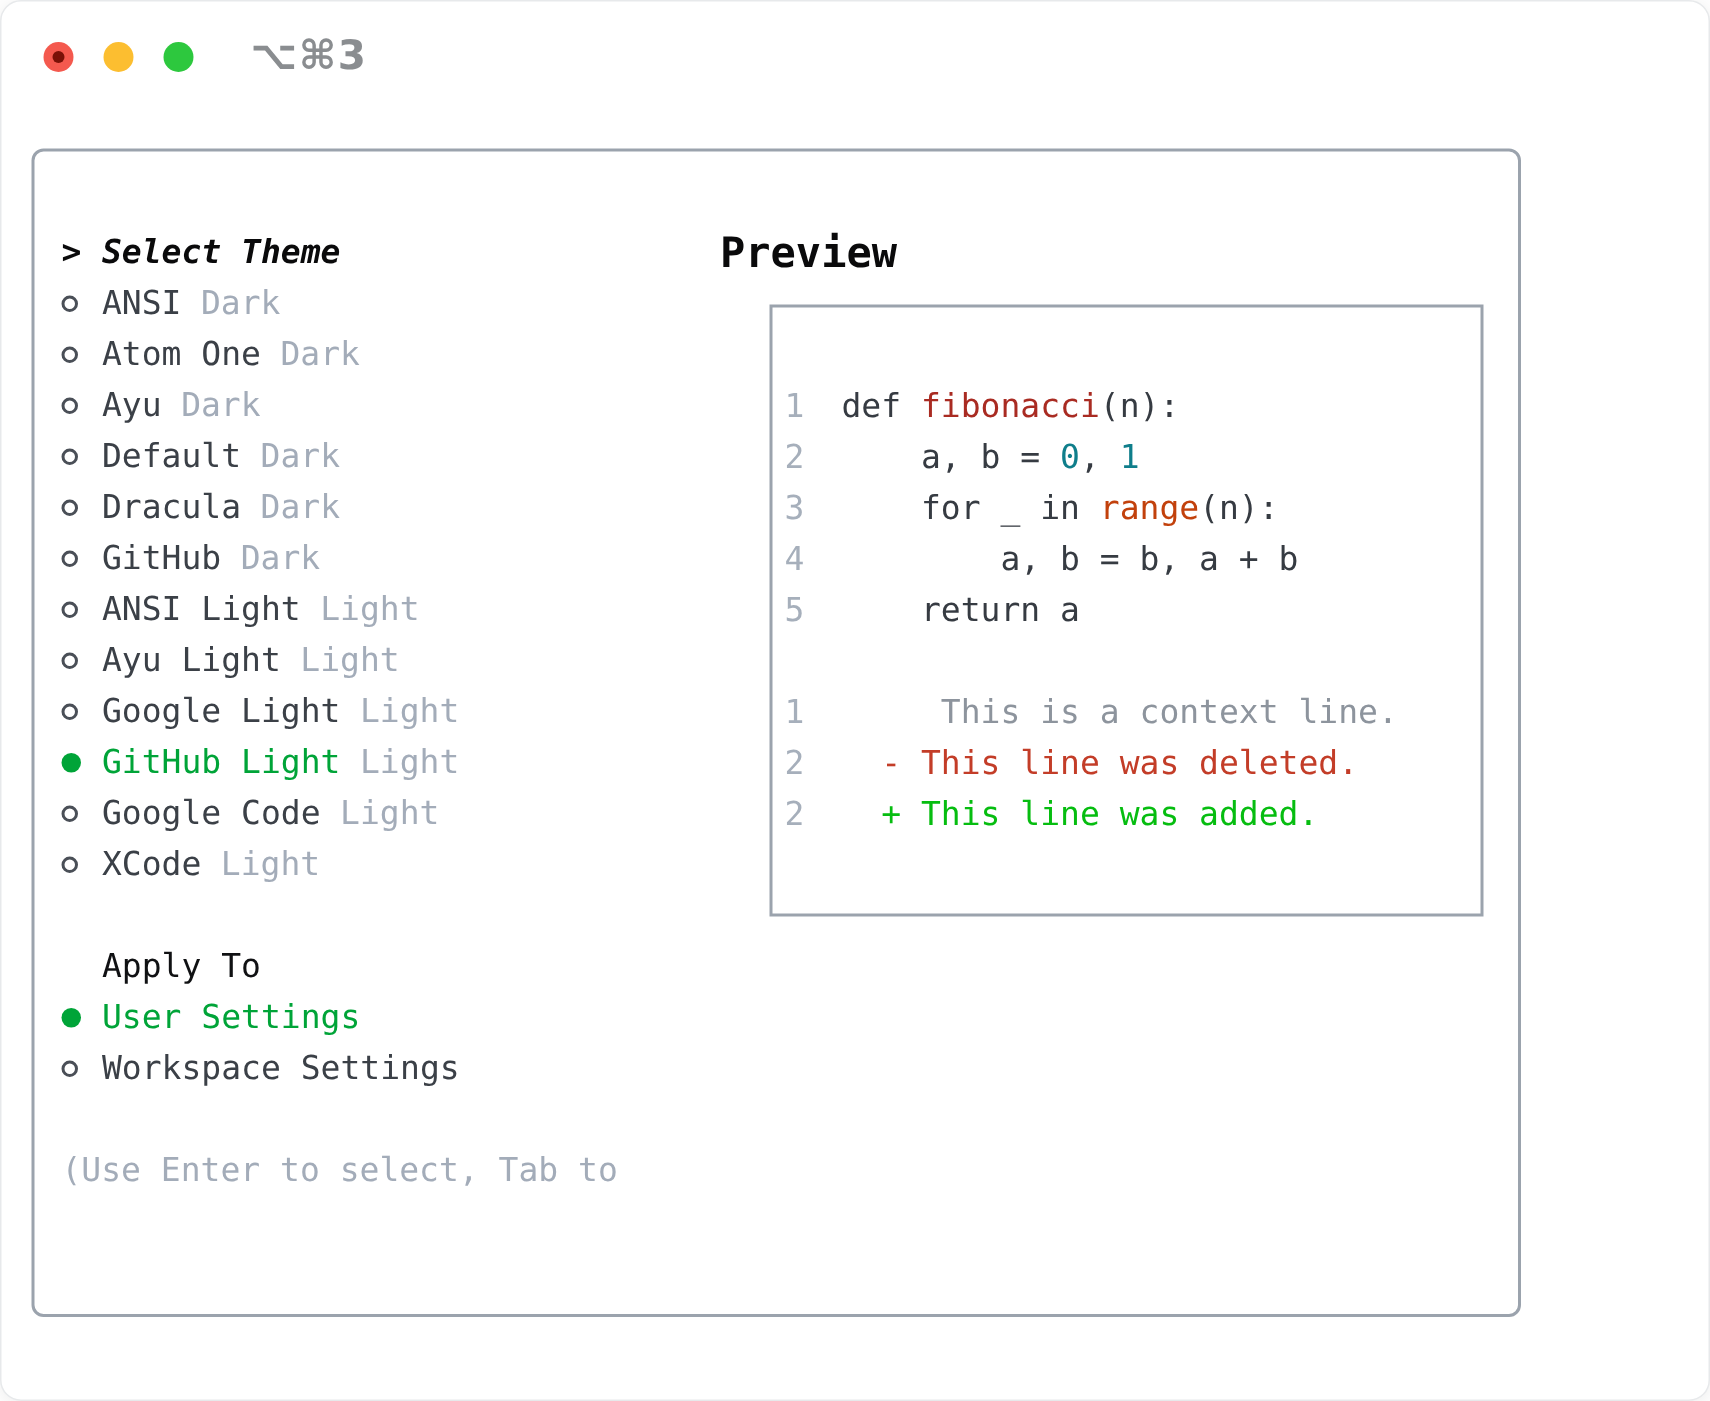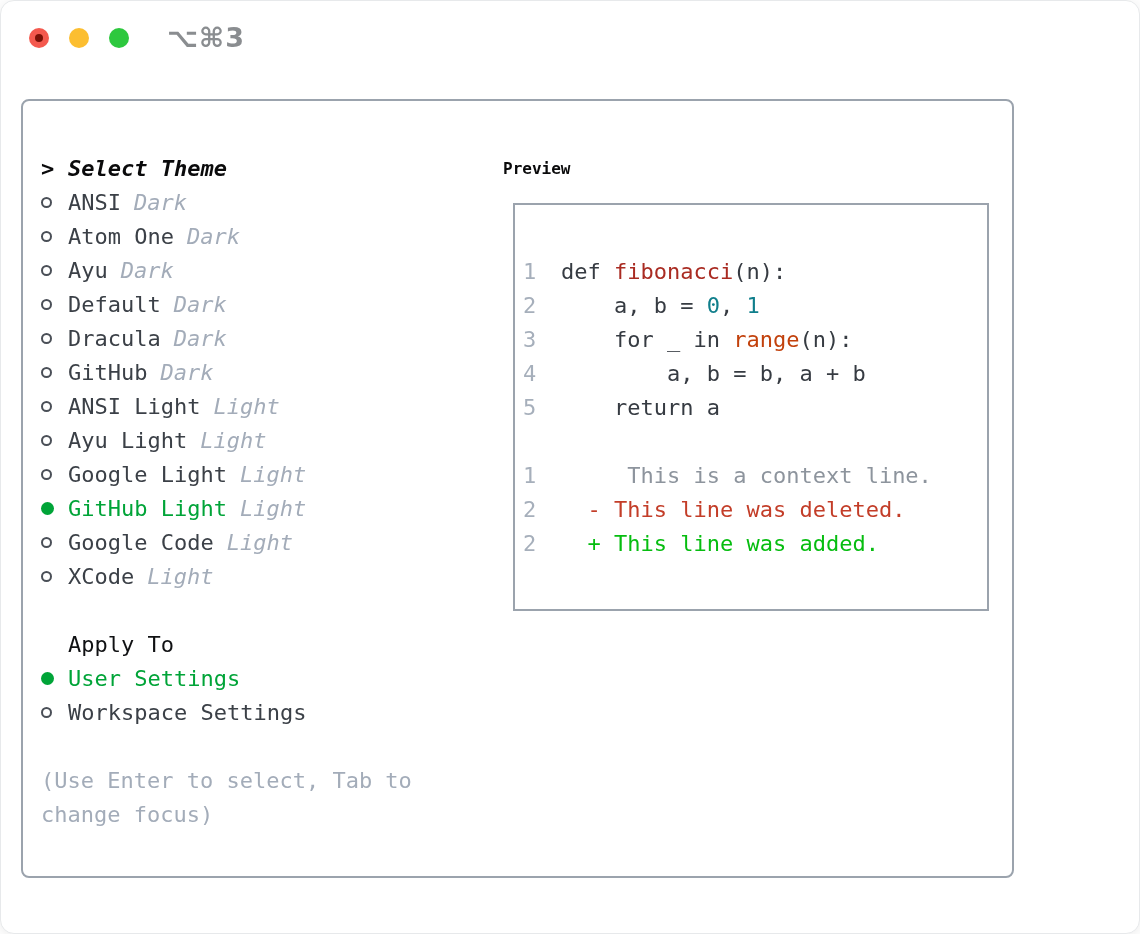--- a/index.html
+++ b/index.html
@@ -44,28 +44,28 @@
   }
   .row{display:flex;align-items:center;height:34px;white-space:pre;}
   .marker{width:27px;display:flex;align-items:center;flex:none;}
   .caret{font-weight:700;color:#0a0a0b;}
   .ring{width:11px;height:11px;border:2px solid #4a4f57;border-radius:50%;}
   .dot{width:13px;height:13px;background:var(--green);border-radius:50%;}
   .head{font-weight:700;color:#0a0a0b;font-style:italic;}
   .subhead{color:#101113;}
   .theme-name{color:var(--item-dark);}
   .theme-name.selected{color:var(--green);}
-  .variant{color:var(--soft-gray);margin-left:13px;font-style:italic;}
+  .variant{color:var(--soft-gray);margin-left:13px;}
   .opt-name.selected{color:var(--green);text-align:center;}
   .hint{color:var(--soft-gray);}
   .spacer{height:34px;}
   
   .preview-title{
-    position:absolute;left:480px;top:50px;height:34px;display:flex;align-items:center;
-    font-size:16px;font-weight:700;color:#0a0a0b;
+    position:absolute;left:457px;top:50px;height:34px;display:flex;align-items:center;
+    font-size:28px;font-weight:700;color:#0a0a0b;
   }
   .preview-pane{
     position:absolute;left:490px;top:102px;width:476px;height:408px;
     border:2px solid var(--border-gray);background:#fff;
     padding:49px 0 0 8px;overflow:hidden;
   }
   .code-line{display:flex;align-items:center;height:34px;font-size:22px;white-space:pre;}
   .lineno{width:14px;margin-right:24px;color:#a6afbb;flex:none;}
   .seg-text{color:#363b42;}
   .seg-func{color:#a92b22;}
@@ -120,21 +120,20 @@
       </div>
       <div id="apply-rows">
           <div class="row"><span class="marker"><span class="dot"></span></span><span class="opt-name selected">User Settings</span></div>
           <div class="row"><span class="marker"><span class="ring"></span></span><span class="opt-name">Workspace Settings</span></div>
         </div>
 
       <div class="spacer"></div>
 
       <div id="hint-rows">
           <div class="row hint">(Use Enter to select, Tab to</div>
-          <div class="row hint">change focus)</div>
         </div>
     </div>
 
     <div class="preview-title">Preview</div>
 
     <div class="preview-pane">
       <div id="code-lines">
           <div class="code-line"><span class="lineno">1</span><span class="seg-text">def </span><span class="seg-func">fibonacci</span><span class="seg-text">(n):</span></div>
           <div class="code-line"><span class="lineno">2</span><span class="seg-text">    a, b = </span><span class="seg-num">0</span><span class="seg-text">, </span><span class="seg-num">1</span></div>
           <div class="code-line"><span class="lineno">3</span><span class="seg-text">    for _ in </span><span class="seg-builtin">range</span><span class="seg-text">(n):</span></div>

